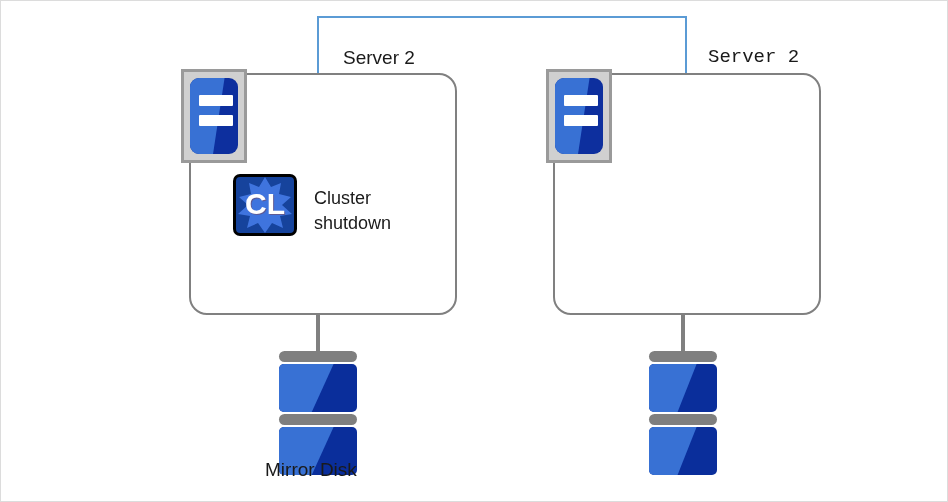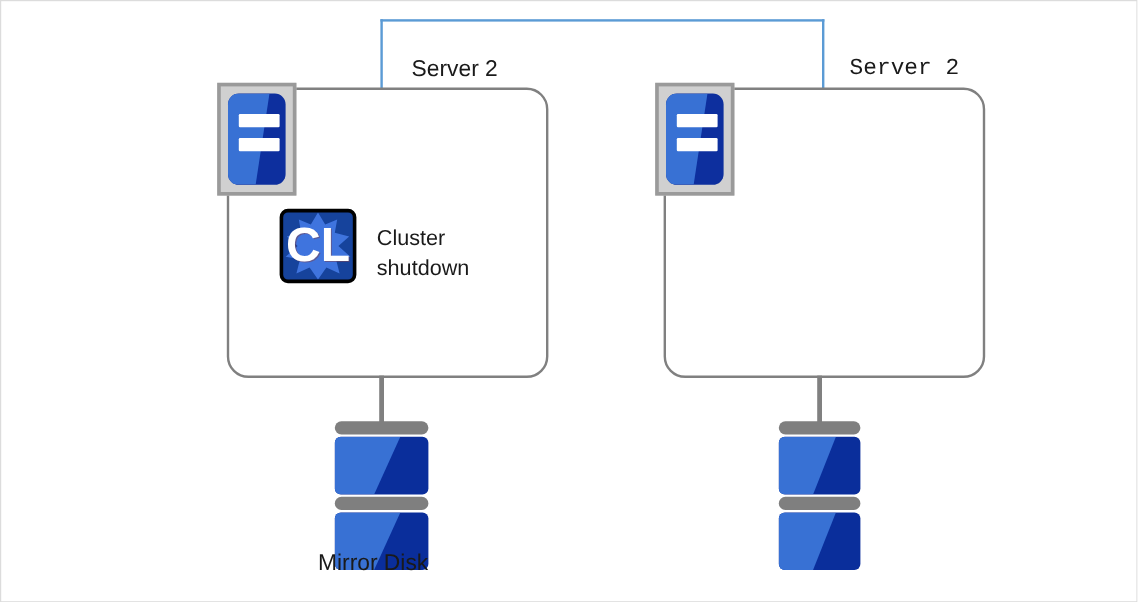--- a/index.html
+++ b/index.html
@@ -116,21 +116,21 @@
   }
   .cluster-cl {
     position: absolute;
     left: 0;
     right: 0;
     top: 50%;
     transform: translateY(-52%);
     text-align: center;
     font-family: "Liberation Sans", sans-serif;
     font-weight: bold;
-    font-size: 40px;
+    font-size: 30px;
     line-height: 1;
     color: #ffffff;
     letter-spacing: 0px;
     text-shadow: 1px 1px 0 rgba(120,70,90,0.55);
   }
 
   
   .cluster-caption {
     position: absolute;
     left: 313px;

